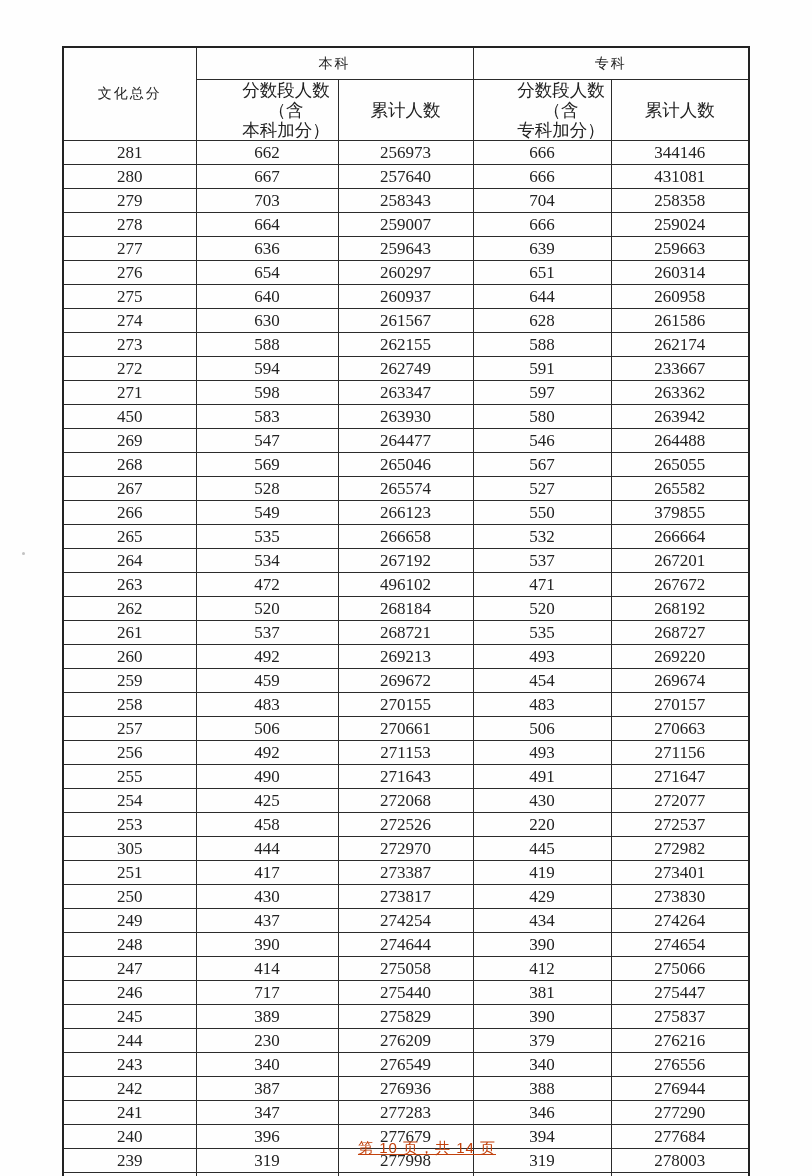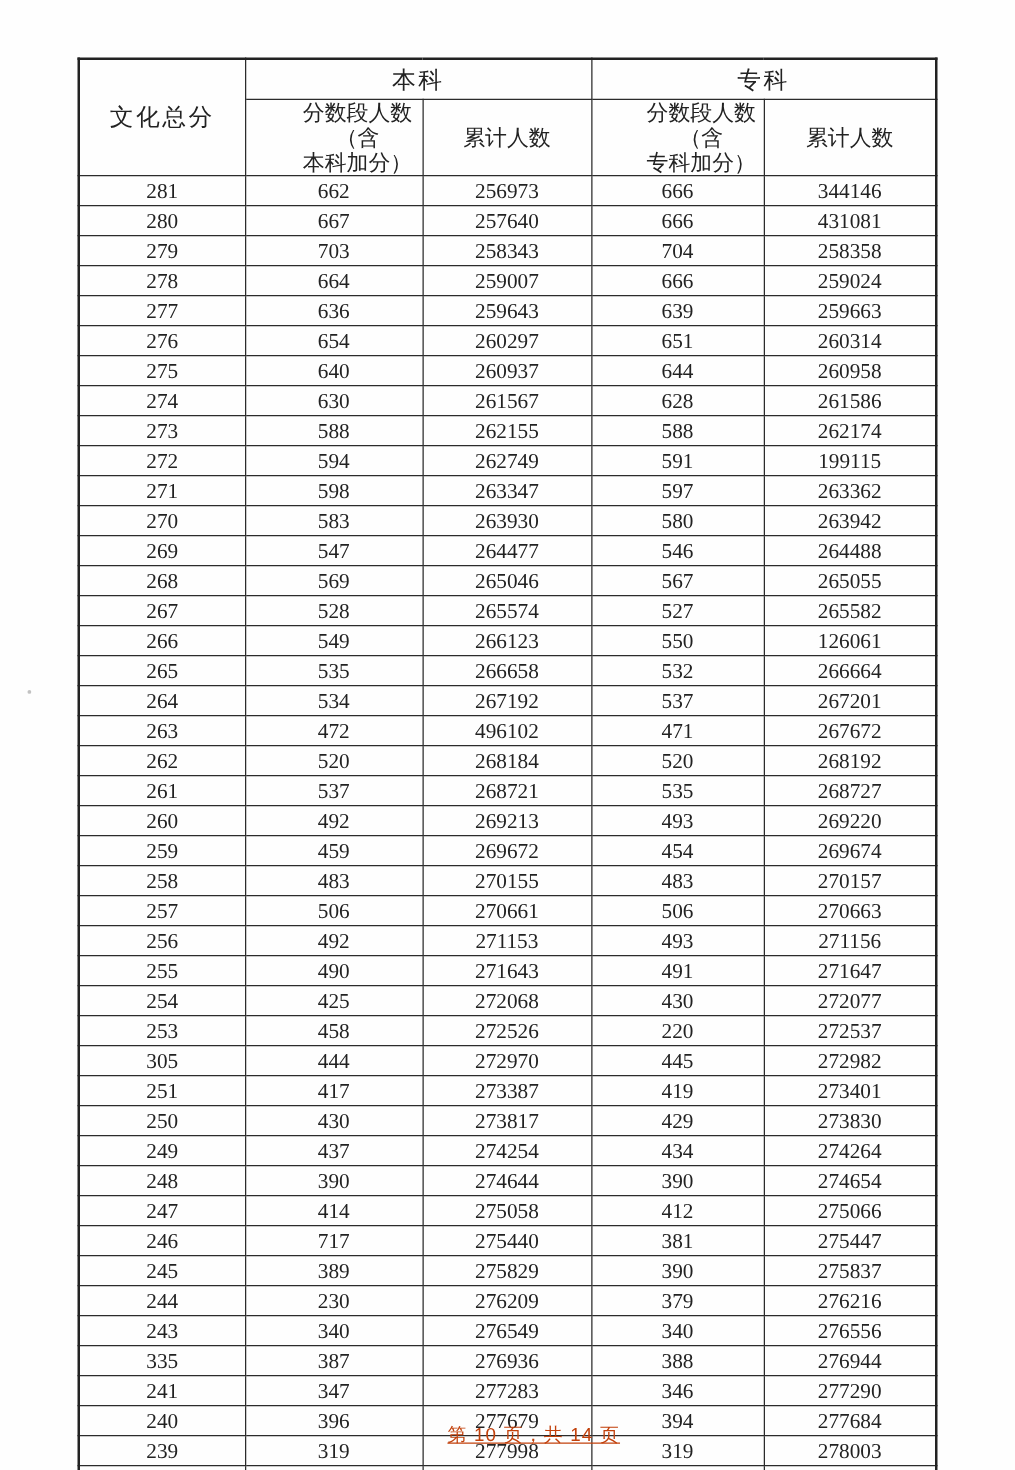--- a/index.html
+++ b/index.html
@@ -33,21 +33,21 @@
   table.score-table td {
     border: 1.5px solid #2b2b2b;
     text-align: center;
     vertical-align: middle;
     padding: 0;
     font-weight: normal;
     color: #222222;
   }
   tr.group-header-row th {
     height: 31px;
-    font-size: 19px;
+    font-size: 14px;
     letter-spacing: 2px;
     margin-top: 48px;
   }
   tr.sub-header-row th {
     height: 44px;
     font-size: 17.5px;
     line-height: 20px;
   }
   .two-line span {
     display: block;
@@ -175,31 +175,31 @@
       <td>588</td>
       <td>262155</td>
       <td>588</td>
       <td>262174</td>
     </tr>
         <tr>
       <td>272</td>
       <td>594</td>
       <td>262749</td>
       <td>591</td>
-      <td>199115</td>
+      <td>233667</td>
     </tr>
         <tr>
       <td>271</td>
       <td>598</td>
       <td>263347</td>
       <td>597</td>
       <td>263362</td>
     </tr>
         <tr>
-      <td>270</td>
+      <td>450</td>
       <td>583</td>
       <td>263930</td>
       <td>580</td>
       <td>263942</td>
     </tr>
         <tr>
       <td>269</td>
       <td>547</td>
       <td>264477</td>
       <td>546</td>
@@ -217,21 +217,21 @@
       <td>528</td>
       <td>265574</td>
       <td>527</td>
       <td>265582</td>
     </tr>
         <tr>
       <td>266</td>
       <td>549</td>
       <td>266123</td>
       <td>550</td>
-      <td>126061</td>
+      <td>379855</td>
     </tr>
         <tr>
       <td>265</td>
       <td>535</td>
       <td>266658</td>
       <td>532</td>
       <td>266664</td>
     </tr>
         <tr>
       <td>264</td>
@@ -381,21 +381,21 @@
       <td>276216</td>
     </tr>
         <tr>
       <td>243</td>
       <td>340</td>
       <td>276549</td>
       <td>340</td>
       <td>276556</td>
     </tr>
         <tr>
-      <td>335</td>
+      <td>242</td>
       <td>387</td>
       <td>276936</td>
       <td>388</td>
       <td>276944</td>
     </tr>
         <tr>
       <td>241</td>
       <td>347</td>
       <td>277283</td>
       <td>346</td>

